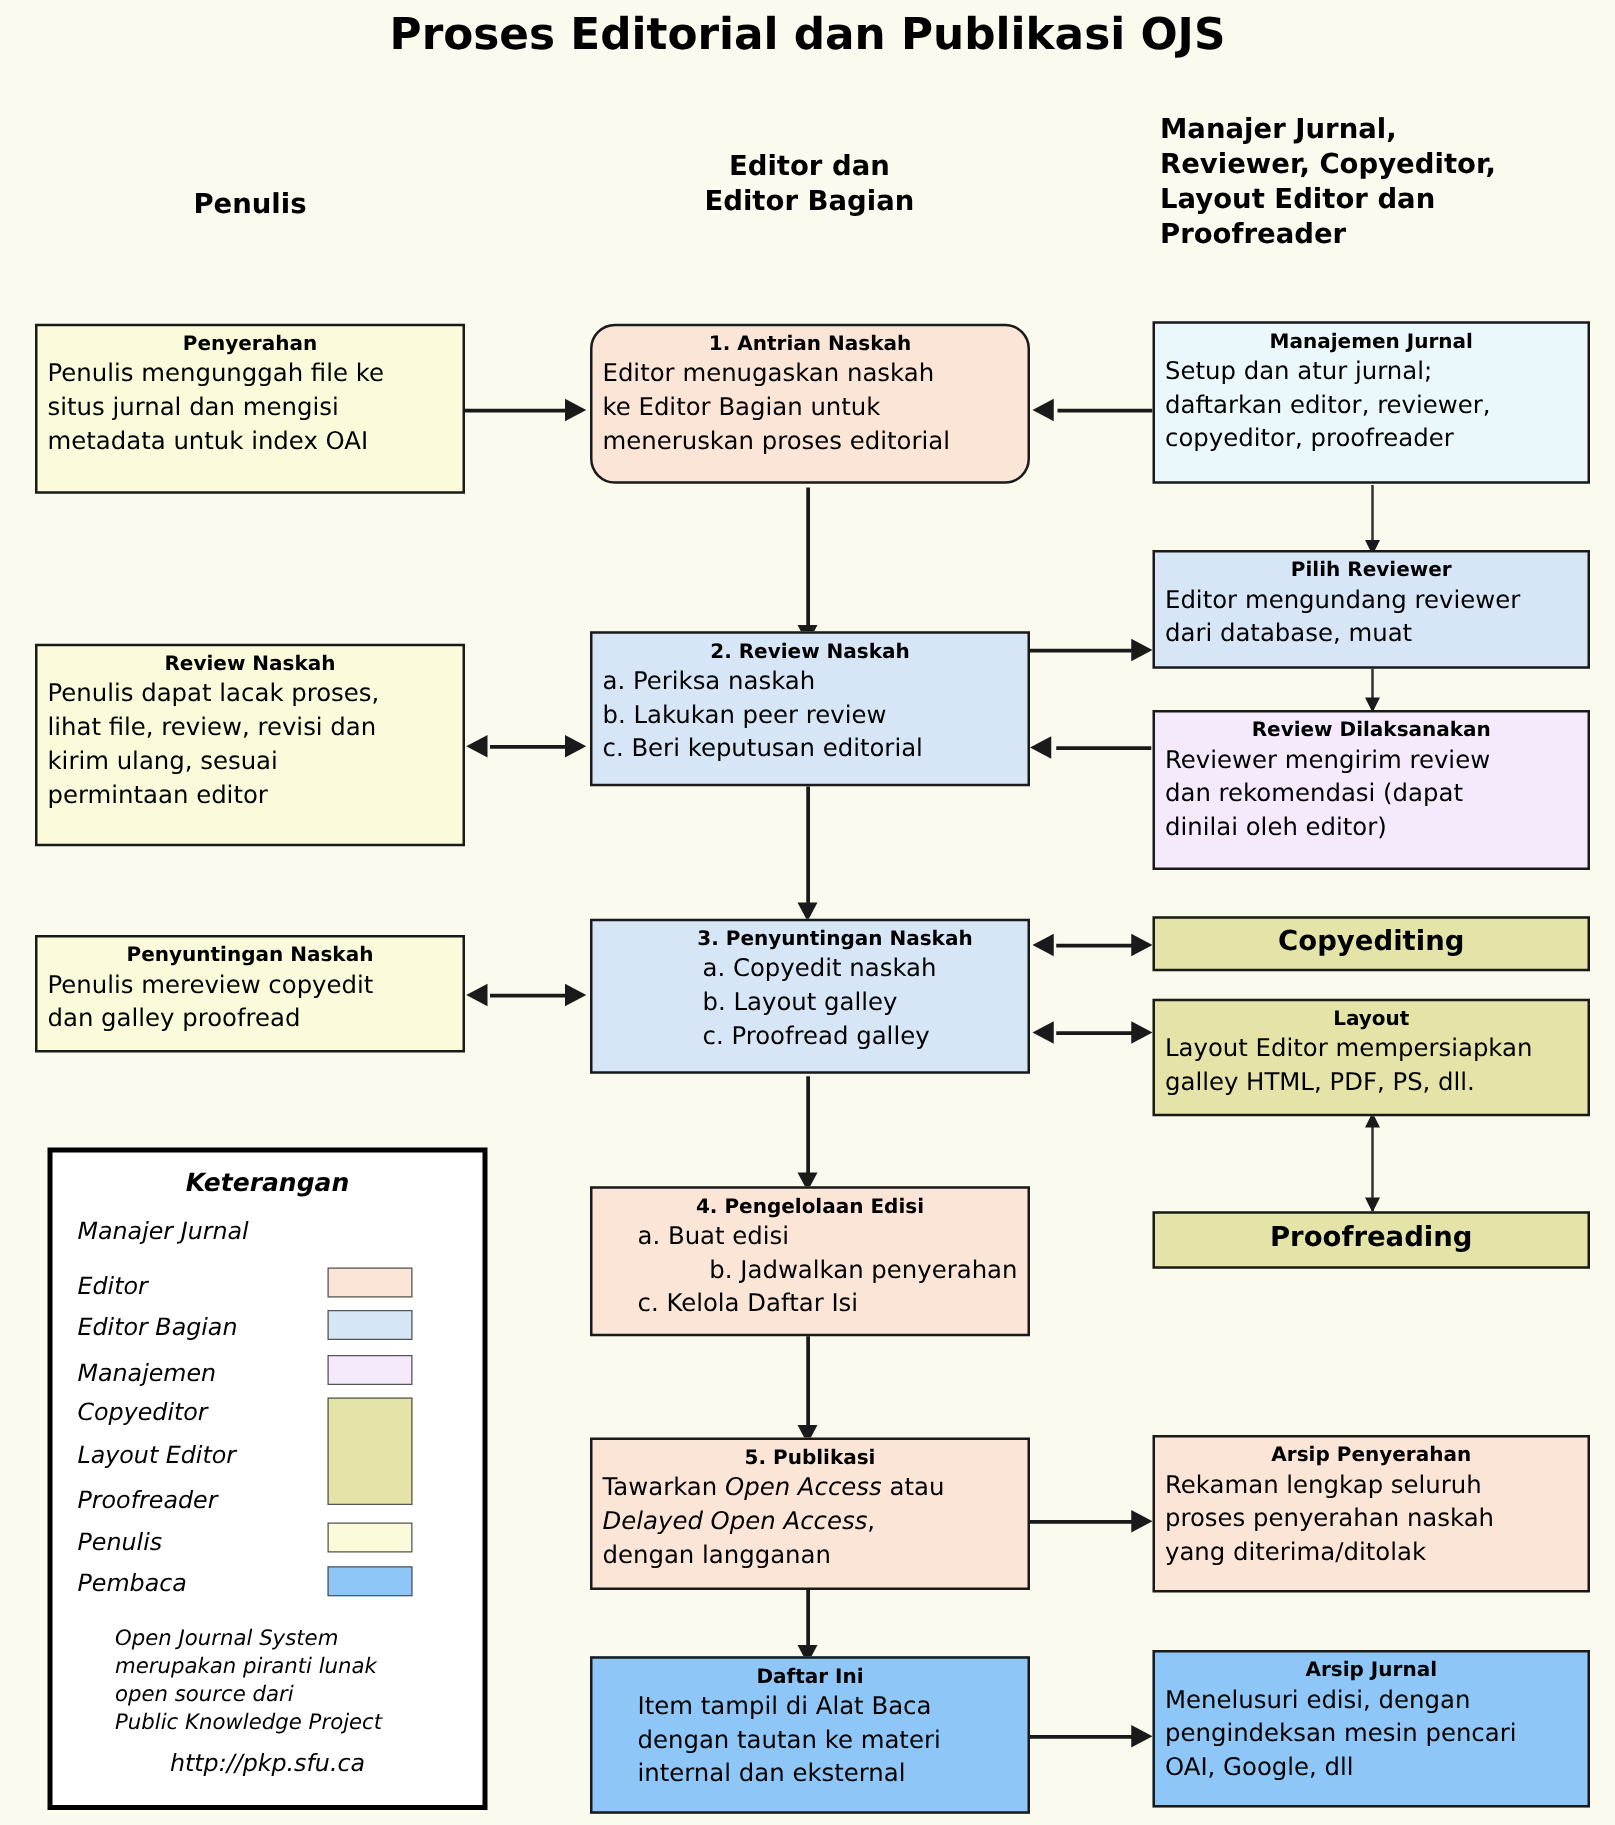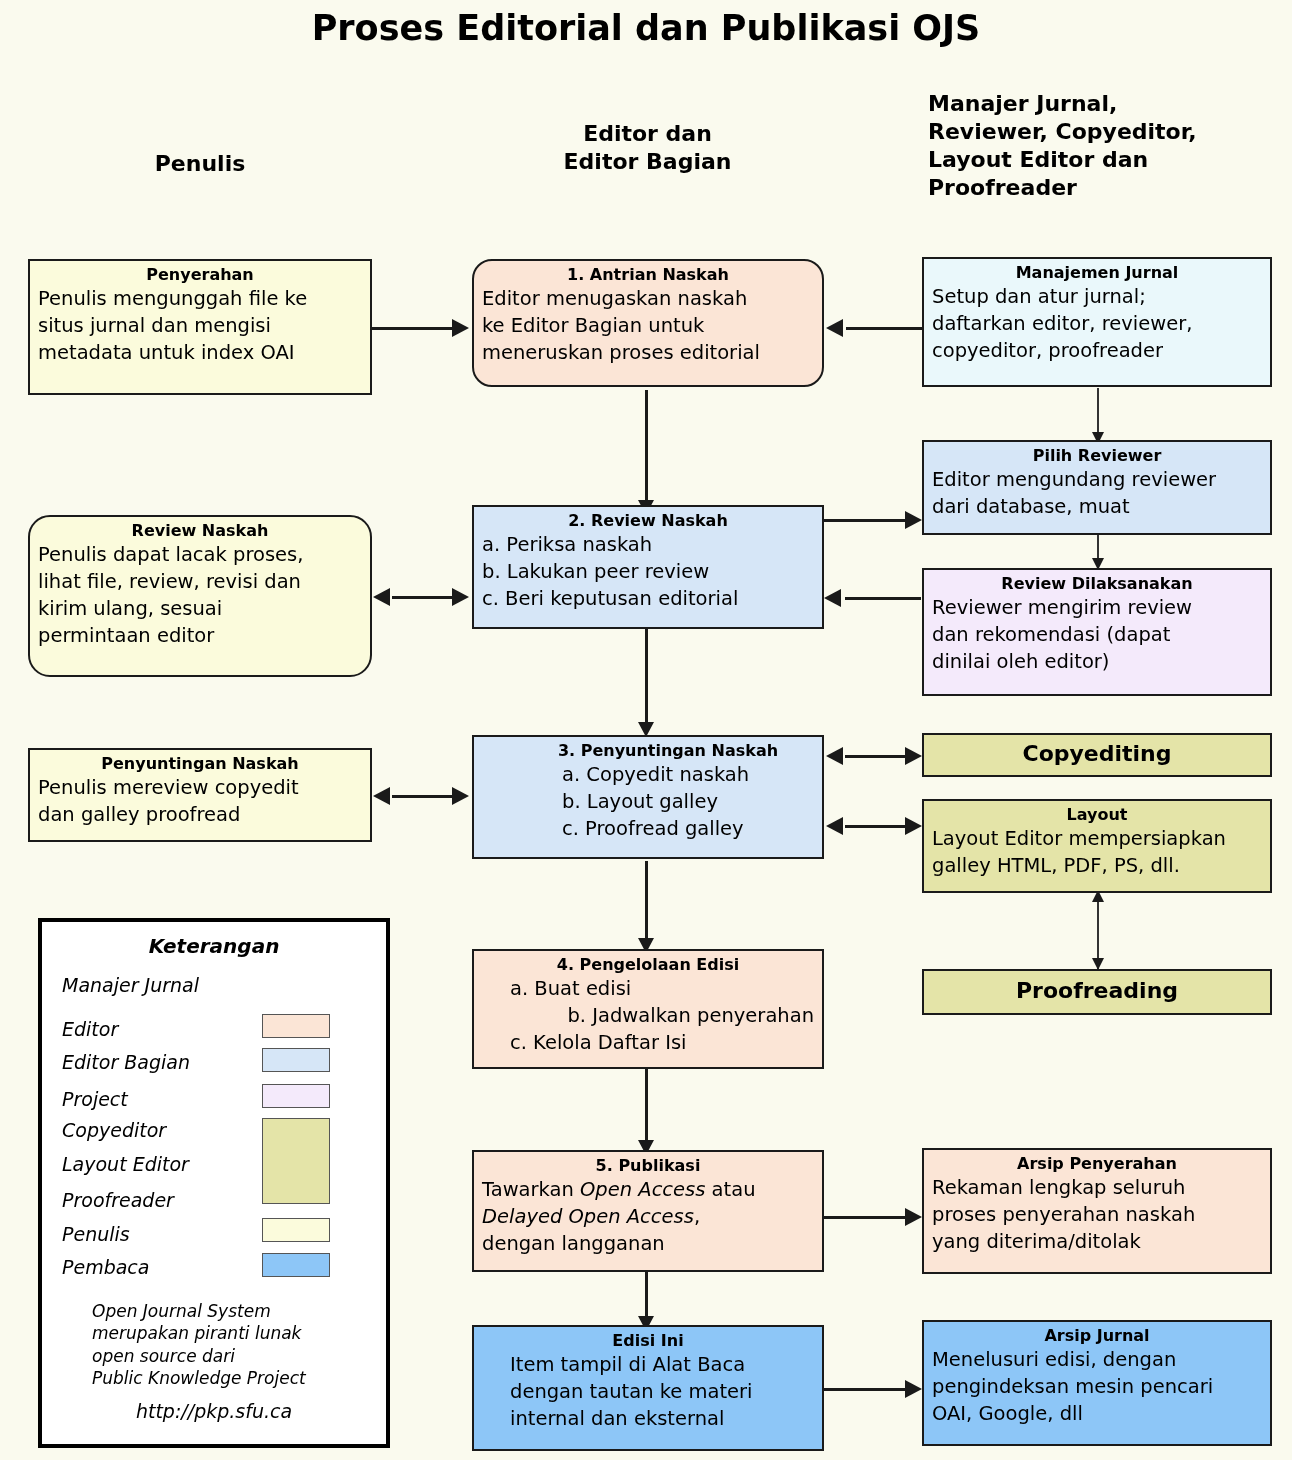--- a/index.html
+++ b/index.html
@@ -179,21 +179,21 @@
     <span class="bl">meneruskan proses editorial</span>
   </div>
 
   <div class="box f-manager" style="left:922px;top:257px;width:350px;height:130px;">
     <span class="bt">Manajemen Jurnal</span>
     <span class="bl">Setup dan atur jurnal;</span>
     <span class="bl">daftarkan editor, reviewer,</span>
     <span class="bl">copyeditor, proofreader</span>
   </div>
 
-  <div class="box f-author" style="left:28px;top:515px;width:344px;height:162px;border-radius:22px;">
+  <div class="box f-author" style="left:28px;top:515px;width:344px;height:162px;">
     <span class="bt">Review Naskah</span>
     <span class="bl">Penulis dapat lacak proses,</span>
     <span class="bl">lihat file, review, revisi dan</span>
     <span class="bl">kirim ulang, sesuai</span>
     <span class="bl">permintaan editor</span>
   </div>
 
   <div class="box f-section" style="left:472px;top:505px;width:352px;height:124px;">
     <span class="bt">2. Review Naskah</span>
     <span class="bl">a. Periksa naskah</span>
@@ -256,40 +256,40 @@
   </div>
 
   <div class="box f-editor" style="left:922px;top:1148px;width:350px;height:126px;">
     <span class="bt">Arsip Penyerahan</span>
     <span class="bl">Rekaman lengkap seluruh</span>
     <span class="bl">proses penyerahan naskah</span>
     <span class="bl">yang diterima/ditolak</span>
   </div>
 
   <div class="box f-reader" style="left:472px;top:1325px;width:352px;height:126px;">
-    <span class="bt">Edisi Ini</span>
+    <span class="bt">Daftar Ini</span>
     <span class="bl" style="padding-left:28px;">Item tampil di Alat Baca</span>
     <span class="bl" style="padding-left:28px;">dengan tautan ke materi</span>
     <span class="bl" style="padding-left:28px;">internal dan eksternal</span>
   </div>
 
   <div class="box f-reader" style="left:922px;top:1320px;width:350px;height:126px;">
     <span class="bt">Arsip Jurnal</span>
     <span class="bl">Menelusuri edisi, dengan</span>
     <span class="bl">pengindeksan mesin pencari</span>
     <span class="bl">OAI, Google, dll</span>
   </div>
 
   <div class="legend">
     <div class="lt">Keterangan</div>
     <div class="rows">
       <div class="lrow" style="top:8px;">Manajer Jurnal</div>
       <div class="lrow" style="top:52px;">Editor</div>
       <div class="lrow" style="top:85px;">Editor Bagian</div>
-      <div class="lrow" style="top:122px;">Project</div>
+      <div class="lrow" style="top:122px;">Manajemen</div>
       <div class="lrow" style="top:153px;">Copyeditor</div>
       <div class="lrow" style="top:187px;">Layout Editor</div>
       <div class="lrow" style="top:223px;">Proofreader</div>
       <div class="lrow" style="top:257px;">Penulis</div>
       <div class="lrow" style="top:290px;">Pembaca</div>
 
       <div class="sw" style="left:220px;top:48px;width:68px;height:24px;background:#FBE5D6;"></div>
       <div class="sw" style="left:220px;top:82px;width:68px;height:24px;background:#D6E6F7;"></div>
       <div class="sw" style="left:220px;top:118px;width:68px;height:24px;background:#F4EAFB;"></div>
       <div class="sw" style="left:220px;top:152px;width:68px;height:86px;background:#E4E4A8;"></div>

